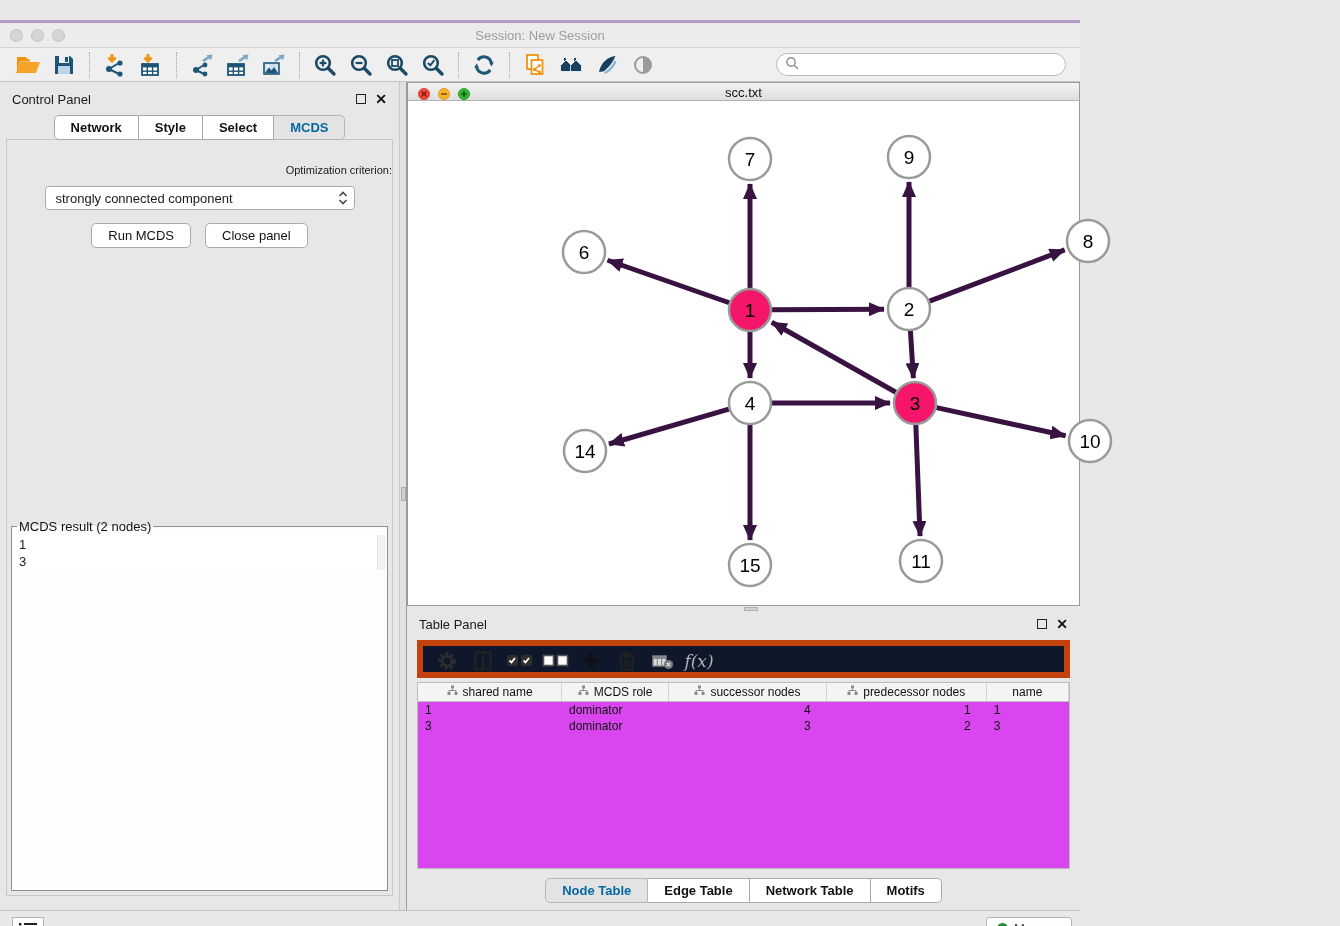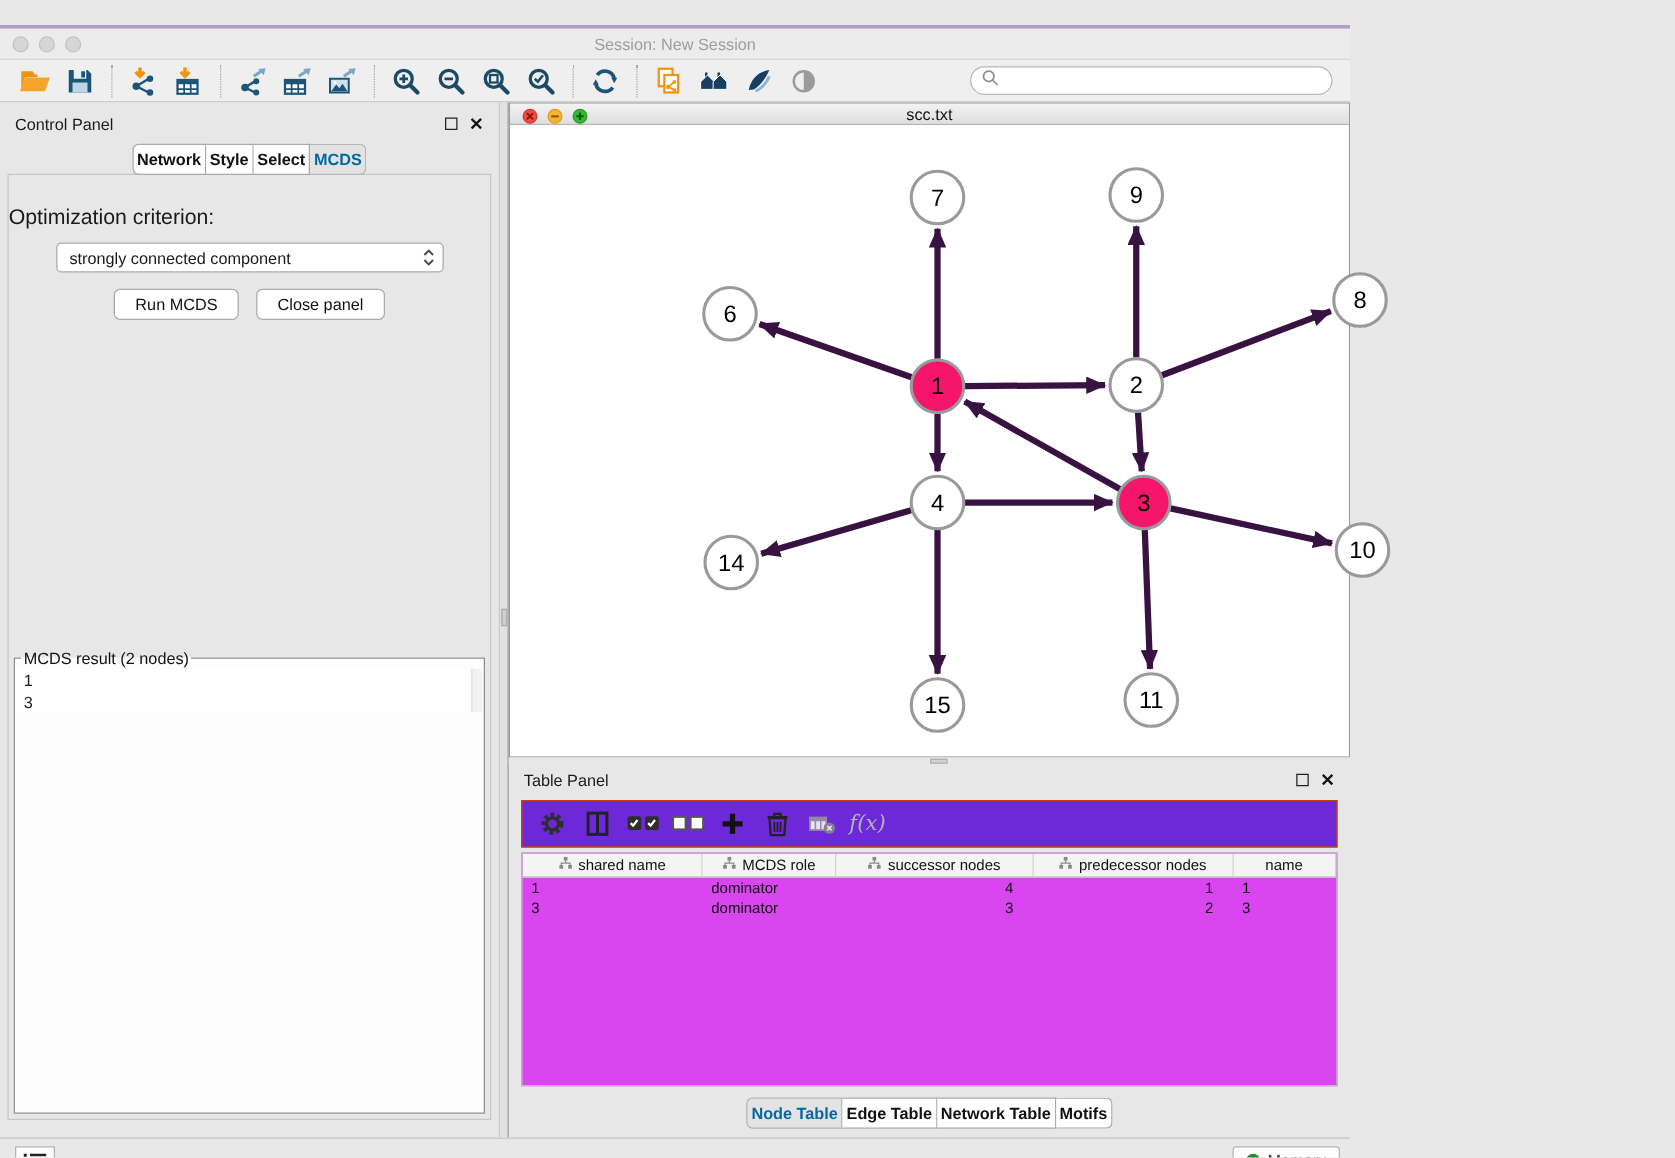--- a/index.html
+++ b/index.html
@@ -24,26 +24,26 @@
   
   .main { flex:1; display:flex; min-height:0; }
 
   
   .control-panel { width:399px; display:flex; flex-direction:column; background:#e7e7e7; padding-top:5px; }
   .panel-header { height:24px; display:flex; align-items:center; padding:0 12px; font-size:13px; color:#1a1a1a;justify-content:center; }
   .panel-btns { margin-left:auto; display:flex; align-items:center; gap:9px; }
   .float-btn { width:10px; height:10px; border:1.6px solid #222; display:inline-block; }
   .close-x { font-size:14px; font-weight:bold; color:#111; line-height:10px; }
   .cp-tabs { display:flex; justify-content:center; margin-top:4px; position:relative; z-index:2; }
-  .ptab { font-size:13px; font-weight:bold; padding:4px 3px; background:#fff; border:1px solid #a9a9a9; border-left-width:0; color:#111; cursor:default; }
+  .ptab { font-size:13px; font-weight:bold; padding:4px 16px; background:#fff; border:1px solid #a9a9a9; border-left-width:0; color:#111; cursor:default; }
   .ptab:first-child { border-left-width:1px; border-radius:5px 0 0 5px; }
   .ptab:last-child { border-radius:0 5px 5px 0; }
   .ptab.selected { background:#e3e3e3; color:#0369a1; border-color:#b5b5b5; }
   .cp-content { flex:1; margin:-1px 6px 14px 6px; border:1px solid #c7c7c7; background:#e7e7e7; display:flex; flex-direction:column; min-height:0; }
-  .opt-label { text-align:left; font-size:17px; margin-top:24px; }
+  .opt-label { text-align:right; font-size:11px; margin-top:24px; }
   .dropdown { width:310px; height:24px; margin:10px auto 0 auto; background:#fff; border:1px solid #ababab; border-radius:4px; display:flex; align-items:center; padding:0 6px 0 10px; font-size:13px; }
   .dropdown .dd-stepper { margin-left:auto; display:flex; flex-direction:column; align-items:center; }
   .btn-row { display:flex; justify-content:center; gap:14px; margin-top:13px; }
   .cp-btn { font-family:"Liberation Sans",sans-serif; font-size:13px; background:#fff; border:1px solid #ababab; border-radius:5px; padding:4px 16px; color:#111; }
   .result-box { margin:auto 4px 4px 4px; height:372px; border:1px solid #8f8f8f; background:#fdfdfd; padding:1px; display:flex; flex-direction:column; }
   .result-box legend { font-size:13px; color:#111; margin-left:4px; padding:0 2px; }
   .result-area { flex:1; background:#fff; position:relative; overflow:hidden; }
   .result-lines { font-size:13px; line-height:17px; padding:1px 0 0 6px; }
   .result-scrollbar { position:absolute; top:0; right:0; width:9px; height:100%; background:#f2f2f2; border-left:1px solid #e0e0e0; }
 
@@ -60,21 +60,21 @@
   .traffic { width:12px; height:12px; border-radius:50%; margin-left:8px; display:flex; align-items:center; justify-content:center; }
   .traffic:first-child { margin-left:10px; }
   .traffic.red { background:#ef4a43; border:1px solid #d63a31; }
   .traffic.yellow { background:#f7b32c; border:1px solid #df9c14; }
   .traffic.green { background:#37b834; border:1px solid #2a9b28; }
   .net-title { position:absolute; left:0; right:0; text-align:center; font-size:13px; color:#111; }
   .net-content { flex:1; background:#fff; position:relative; }
 
   
   .table-panel { flex:1; background:#e7e7e7; display:flex; flex-direction:column; min-height:0; }
-  .tp-toolbar { height:38px; margin:4px 10px 0 10px; background:#6d28d9; border:1px solid #c2410c; display:flex; align-items:center; padding:0 8px; gap:4px; }
+  .tp-toolbar { height:38px; margin:4px 10px 0 10px; background:#0f172a; border:6px solid #c2410c; display:flex; align-items:flex-start; padding:0 8px; gap:4px; }
   .tp-icon { width:32px; height:30px; display:flex; align-items:center; justify-content:center; }
   .fx-label { font-family:"DejaVu Serif", serif; font-style:italic; color:#b3b3b3; font-size:17px; }
   .table-box { flex:1; margin:4px 10px 0 10px; background:#d946ef; border:1px solid #bdbdbd; overflow:hidden; }
   .thead { display:flex; background:#f4f4f4; border-bottom:1px solid #c2c2c2; height:19px; }
   .th { display:flex; align-items:center; justify-content:center; gap:5px; font-size:12px; color:#111; border-right:1px solid #d2d2d2; }
   .tr { display:flex; height:16px; align-items:center; }
   .td { font-size:12px; color:#111; white-space:nowrap; overflow:hidden; }
   .tp-tabs { display:flex; justify-content:center; padding:9px 0 7px 0; }
 
   

